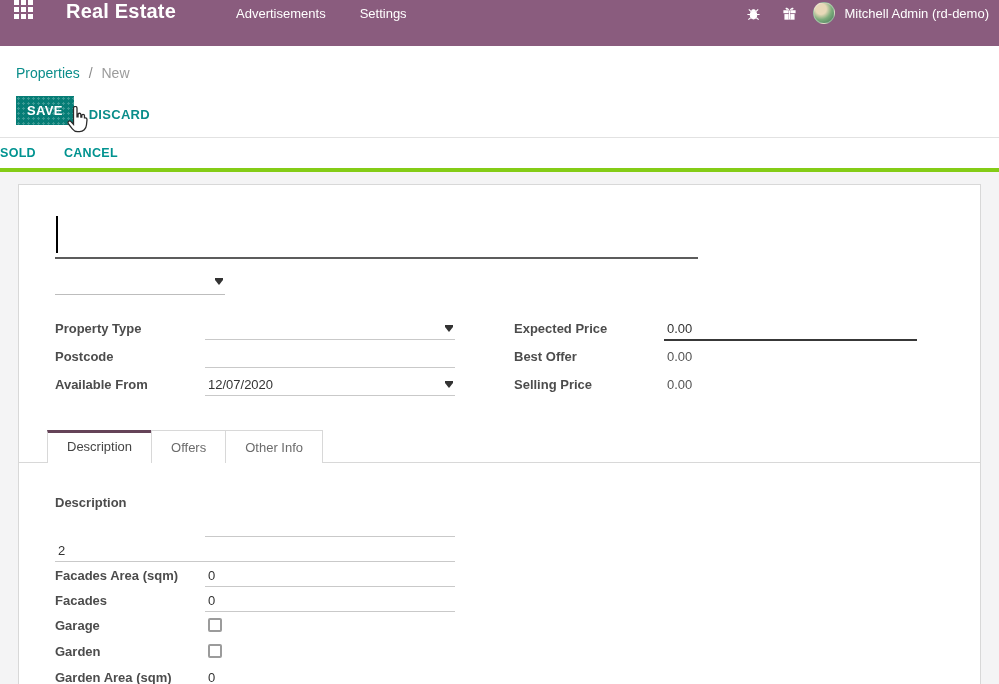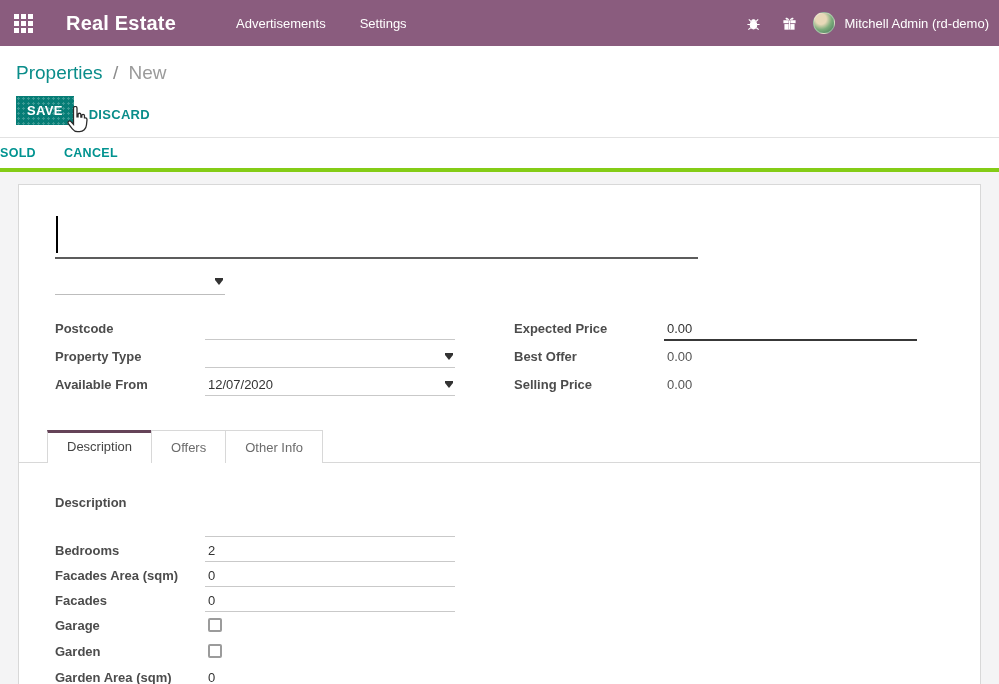--- a/index.html
+++ b/index.html
@@ -1,37 +1,37 @@
 <!DOCTYPE html>
 <html><head>
 <meta charset="utf-8">
 <style>
   * { margin:0; padding:0; box-sizing:border-box; }
   html,body { width:999px; height:684px; overflow:hidden;
     font-family:"Liberation Sans", sans-serif; background:#fff; }
 
   
-  .navbar { height:46px; background:#8a5c7e; display:flex; align-items:center; color:#fff; }
+  .navbar { height:46px; background:#8a5c7e; display:flex; align-items:flex-start; color:#fff; }
   .apps-btn { width:46px; display:flex; justify-content:center; cursor:pointer; }
   .grid-icon { display:grid; grid-template-columns:repeat(3,5px); grid-template-rows:repeat(3,5px); gap:2px; }
   .grid-icon span { background:#fff; width:5px; height:5px; }
   .app-title { font-size:20px; font-weight:bold; margin-left:20px; letter-spacing:.2px; }
   .nav-menu { display:flex; margin-left:56px; gap:26px; font-size:13px; }
   .nav-menu .nav-item { padding:6px 4px; cursor:pointer; }
   .nav-spacer { flex:1; }
   .nav-right { display:flex; align-items:center; gap:10px; margin-right:10px; font-size:13px; }
   .nav-icon { width:26px; height:26px; display:flex; align-items:center; justify-content:center; cursor:pointer; }
   .avatar { width:22px; height:22px; border-radius:50%;
     background:radial-gradient(circle at 35% 30%, #e8d9b8 28%, #7fae7d 55%, #3c6e52 100%);
     border:1px solid rgba(255,255,255,.35); }
   .user-name { white-space:nowrap; }
 
   
   .control-panel { background:#fff; padding:14px 16px 12px 16px; border-bottom:1px solid #e2e2e2; }
-  .breadcrumb { font-size:19px; line-height:26px; }
+  .breadcrumb { font-size:14px; line-height:26px; }
   .bc-link { color:#0a8d8a; cursor:pointer; }
   .bc-sep { color:#8b8b8b; margin:0 5px; }
   .bc-current { color:#9b9b9b; }
   .cp-buttons { margin-top:10px; display:flex; align-items:center; }
   .btn-save { position:relative; background:#067d76; color:#fff; border:none; font-weight:bold;
     font-size:13px; padding:7px 11px; letter-spacing:.3px; cursor:pointer;
     background-image:radial-gradient(rgba(255,255,255,.22) 1px, transparent 1.2px);
     background-size:5px 5px; font-family:"Liberation Sans",sans-serif; }
   .btn-discard { color:#0a8d8a; font-weight:bold; font-size:13px; margin-left:15px;
     background:none; border:none; cursor:pointer; letter-spacing:.3px; font-family:"Liberation Sans",sans-serif;margin-top:8px; }
@@ -162,33 +162,33 @@
     </div>
 
     <div class="tags-field">
       <span></span>
       <span class="dd-caret"></span>
     </div>
 
     <div class="groups">
       <div class="group">
         <div class="frow">
-          <div class="flabel">Postcode</div>
-          <div class="fwidget underl">
-            <span></span>
-          </div>
-        </div>
-        <div class="frow">
           <div class="flabel">Property Type</div>
           <div class="fwidget underl">
             <span></span>
             <span class="dd-caret"></span>
           </div>
         </div>
         <div class="frow">
+          <div class="flabel">Postcode</div>
+          <div class="fwidget underl">
+            <span></span>
+          </div>
+        </div>
+        <div class="frow">
           <div class="flabel">Available From</div>
           <div class="fwidget underl">
             <span>12/07/2020</span>
             <span class="dd-caret"></span>
           </div>
         </div>
       </div>
 
       <div class="group right">
         <div class="frow">
@@ -219,21 +219,20 @@
     </div>
 
     <div class="tab-pane">
       <div class="trow">
         <div class="flabel">Description</div>
         <div class="fwidget underl textarea-widget">
           <span></span>
         </div>
       </div>
       <div class="trow">
-        <div class="flabel">Bedrooms</div>
         <div class="fwidget underl num">
           <span>2</span>
         </div>
       </div>
       <div class="trow">
         <div class="flabel">Facades Area (sqm)</div>
         <div class="fwidget underl num">
           <span>0</span>
         </div>
       </div>

